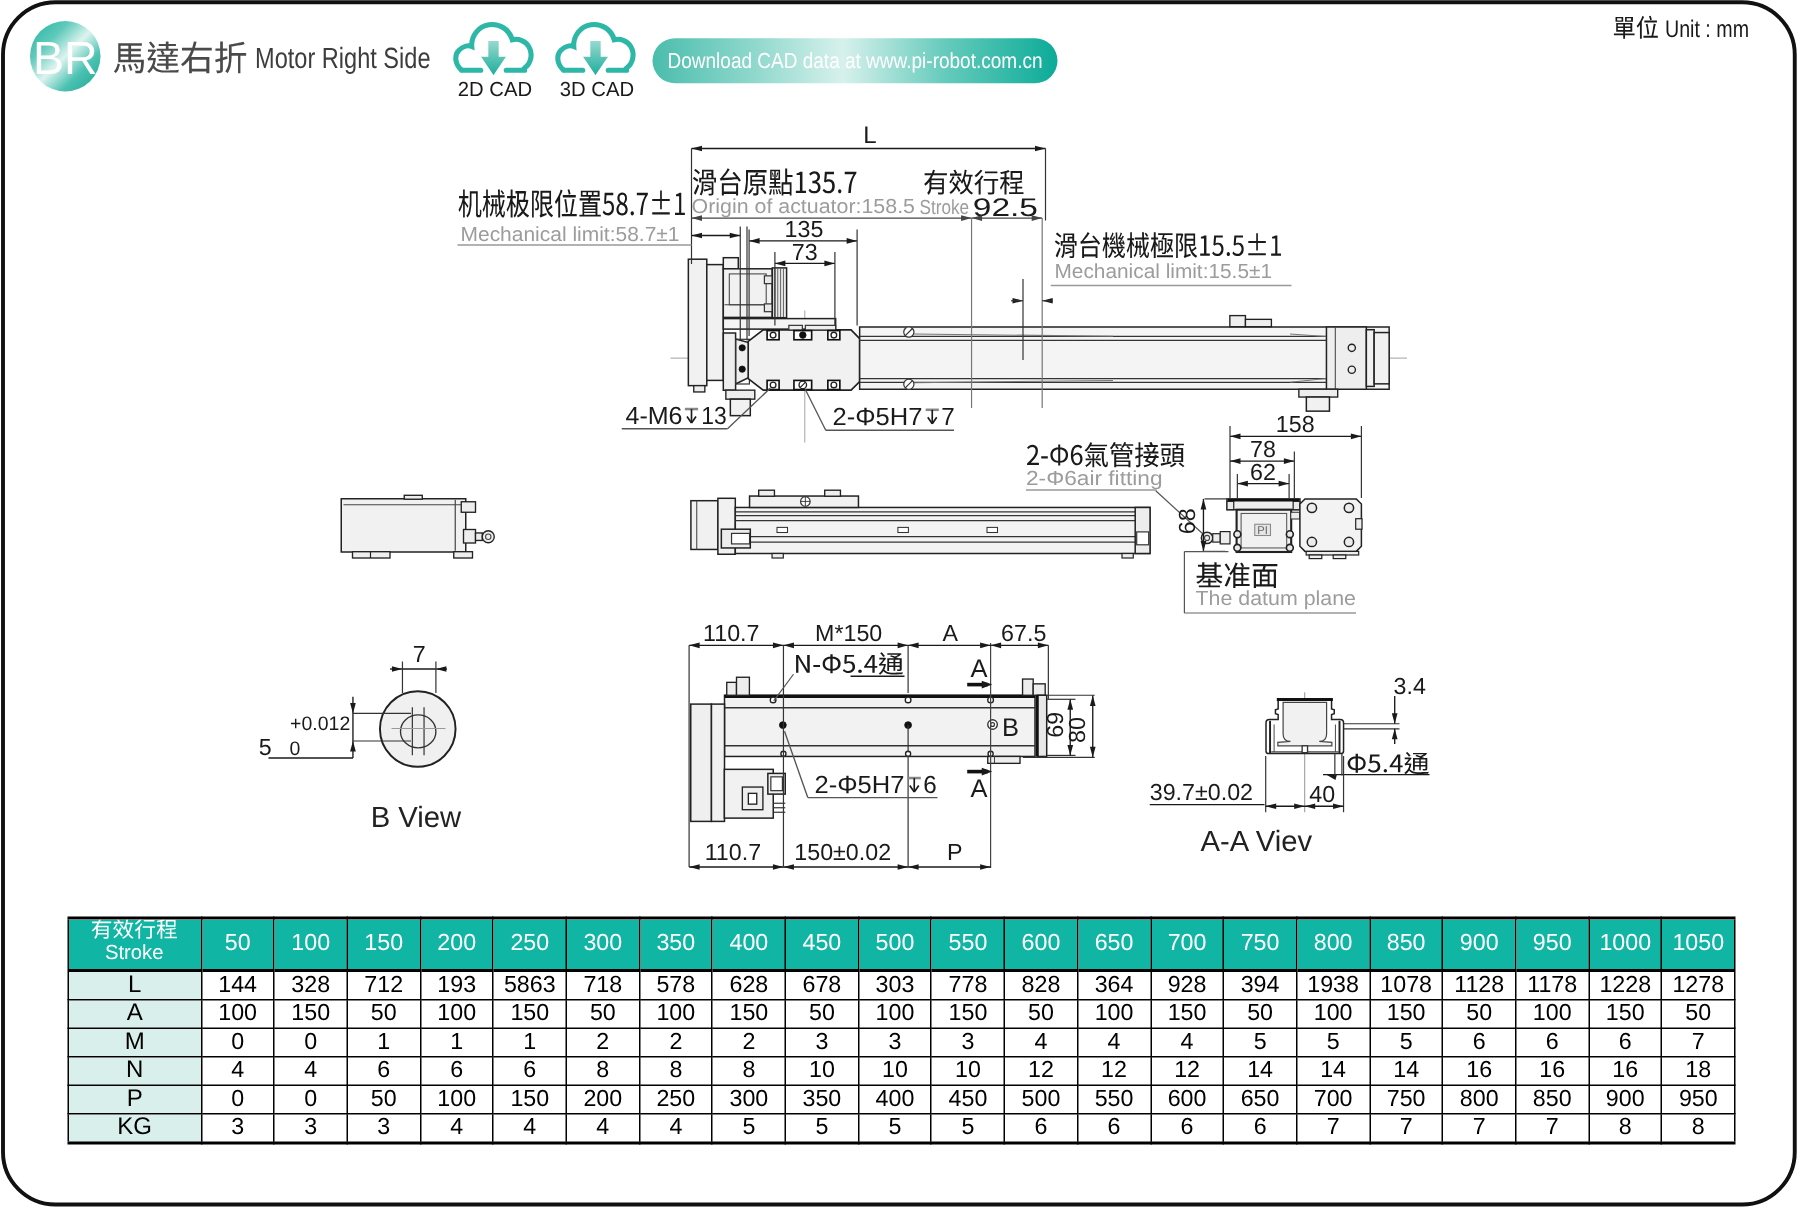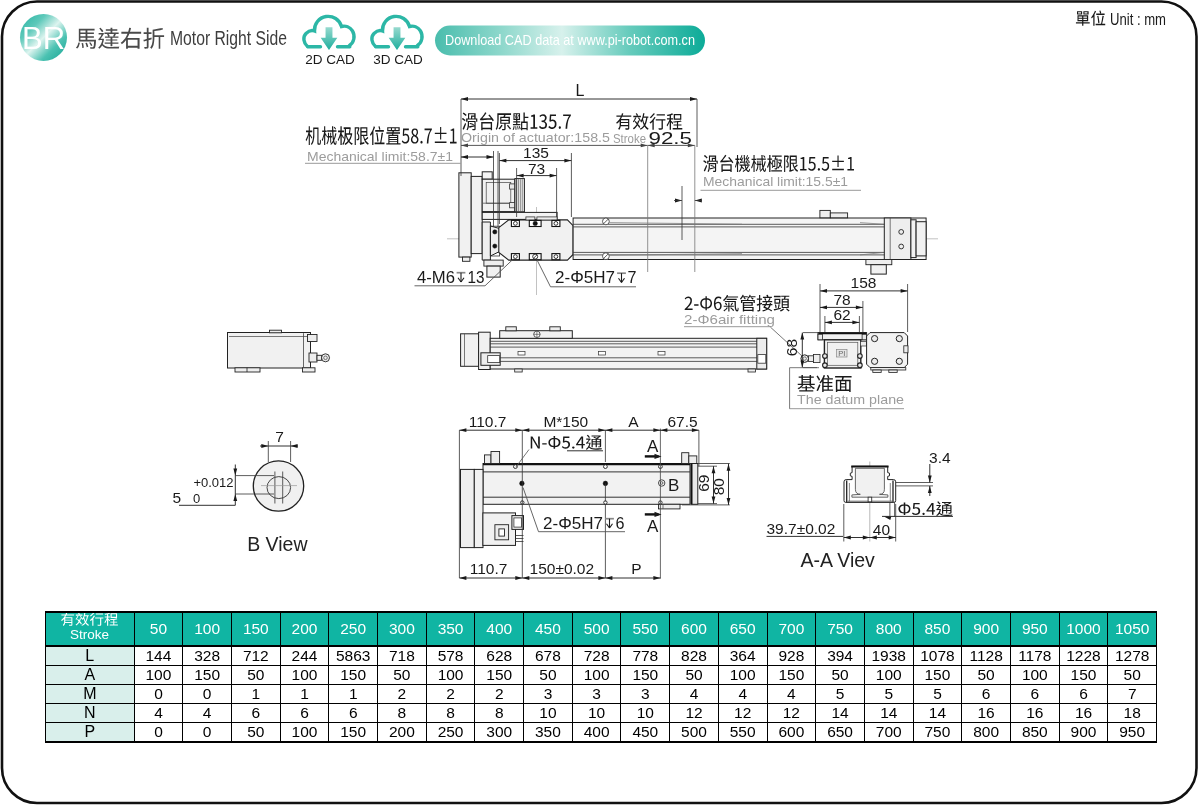--- a/index.html
+++ b/index.html
@@ -594,27 +594,27 @@
         <td class="h">900</td>
         <td class="h">950</td>
         <td class="h">1000</td>
         <td class="h">1050</td>
       </tr>
       <tr>
         <td class="r">L</td>
         <td>144</td>
         <td>328</td>
         <td>712</td>
-        <td>244</td>
+        <td>193</td>
         <td>5863</td>
         <td>718</td>
         <td>578</td>
         <td>628</td>
         <td>678</td>
-        <td>728</td>
+        <td>303</td>
         <td>778</td>
         <td>828</td>
         <td>364</td>
         <td>928</td>
         <td>394</td>
         <td>1938</td>
         <td>1078</td>
         <td>1128</td>
         <td>1178</td>
         <td>1228</td>
@@ -709,13 +709,37 @@
         <td>550</td>
         <td>600</td>
         <td>650</td>
         <td>700</td>
         <td>750</td>
         <td>800</td>
         <td>850</td>
         <td>900</td>
         <td>950</td>
       </tr>
+      <tr>
+        <td class="r">KG</td>
+        <td>3</td>
+        <td>3</td>
+        <td>3</td>
+        <td>4</td>
+        <td>4</td>
+        <td>4</td>
+        <td>4</td>
+        <td>5</td>
+        <td>5</td>
+        <td>5</td>
+        <td>5</td>
+        <td>6</td>
+        <td>6</td>
+        <td>6</td>
+        <td>6</td>
+        <td>7</td>
+        <td>7</td>
+        <td>7</td>
+        <td>7</td>
+        <td>8</td>
+        <td>8</td>
+      </tr>
     </tbody>
   </table>
 </body></html>

